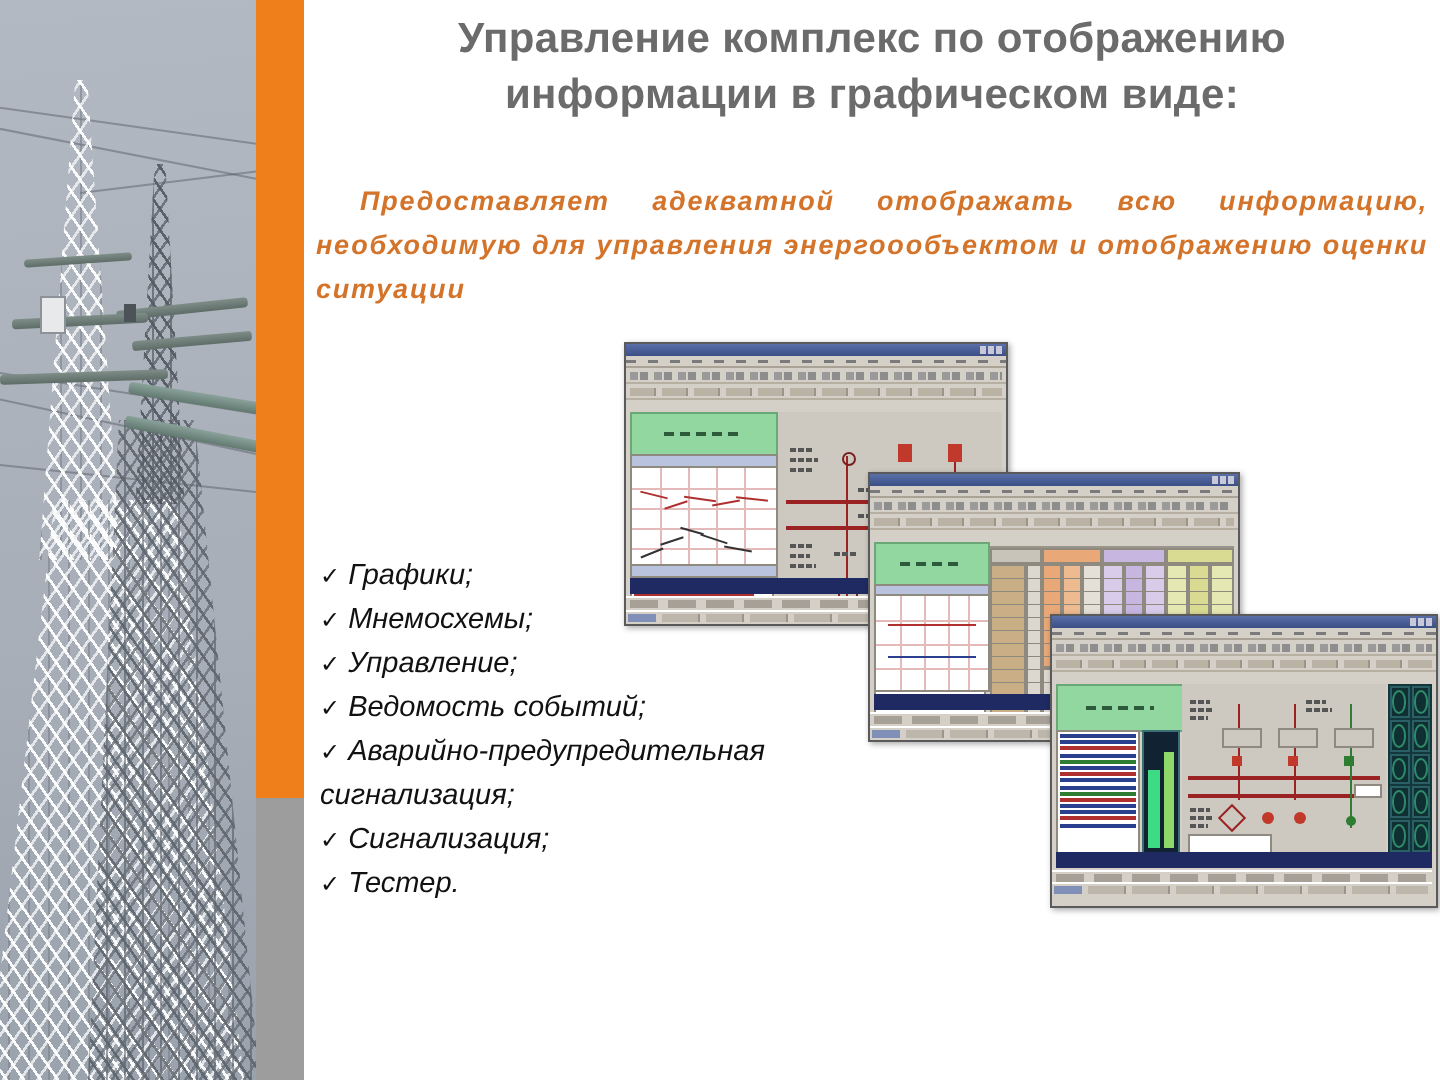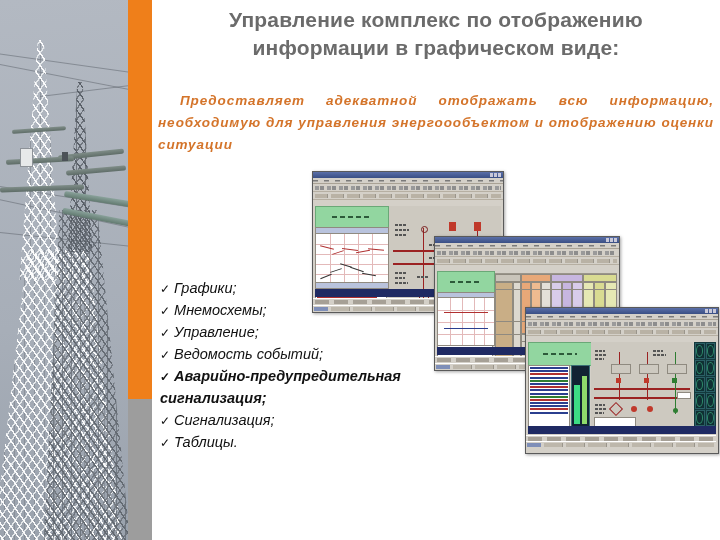--- a/index.html
+++ b/index.html
@@ -55,21 +55,21 @@
     text-align:justify;letter-spacing:.9px;
   }
   .subtitle .first{padding-left:22px;}
 
   
   .bullets{
     position:absolute;left:160px;top:277px;width:290px;
     color:#111;font-style:italic;font-size:14.5px;line-height:1.52;
   }
   .bullets .li{display:block;white-space:nowrap;}
-  .bullets .li.wrap{white-space:normal;font-weight:bold;}
+  .bullets .li.wrap{white-space:normal;}
   .bullets .ck{font-style:normal;font-size:12px;margin-right:4px;}
   .bullets .cont{display:block;white-space:nowrap;}
 
   
   .win{position:absolute;background:#d4d0c8;border:1px solid #5a5a5a;
        box-shadow:1px 1px 3px rgba(0,0,0,.35);overflow:hidden;}
   .tbar{height:6px;background:linear-gradient(180deg,#5a6fa8,#3a4f84);
         display:flex;align-items:center;justify-content:flex-end;padding-right:1px;}
   .tbar .btns{width:12px;height:4px;background:repeating-linear-gradient(90deg,#c8c8d8 0 3px,transparent 3px 4px);}
   .menubar{height:5px;background:#d4d0c8;border-bottom:1px solid #a9a295;
@@ -179,21 +179,21 @@
     <span>оценки ситуации</span>
   </div>
 
   <div class="bullets">
     <span class="li"><span class="ck">✓</span><span>Графики;</span></span>
     <span class="li"><span class="ck">✓</span><span>Мнемосхемы;</span></span>
     <span class="li"><span class="ck">✓</span><span>Управление;</span></span>
     <span class="li"><span class="ck">✓</span><span>Ведомость событий;</span></span>
     <span class="li wrap"><span class="ck">✓</span><span>Аварийно-предупредительная</span><span class="cont">сигнализация;</span></span>
     <span class="li"><span class="ck">✓</span><span>Сигнализация;</span></span>
-    <span class="li"><span class="ck">✓</span><span>Таблицы.</span></span>
+    <span class="li"><span class="ck">✓</span><span>Тестер.</span></span>
   </div>
 
   <div class="win" style="left:312px;top:171px;width:190px;height:140px;">
     <div class="tbar">
         <span class="btns"></span>
       </div>
     <div class="menubar"></div>
     <div class="toolrow"></div>
     <div class="toolrow b"></div>
 

